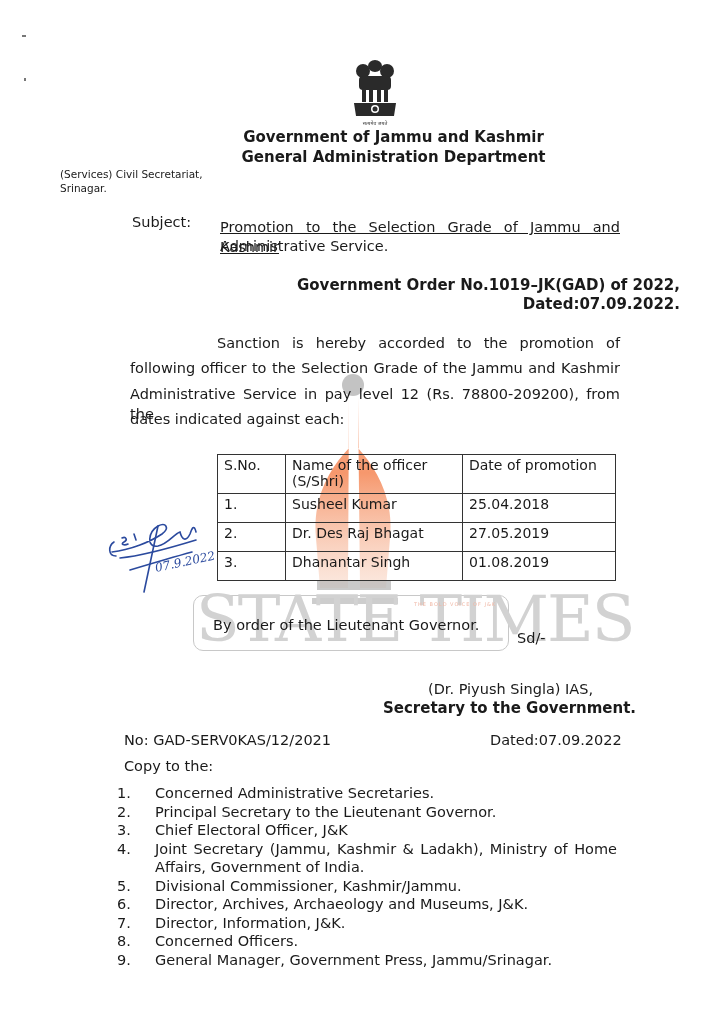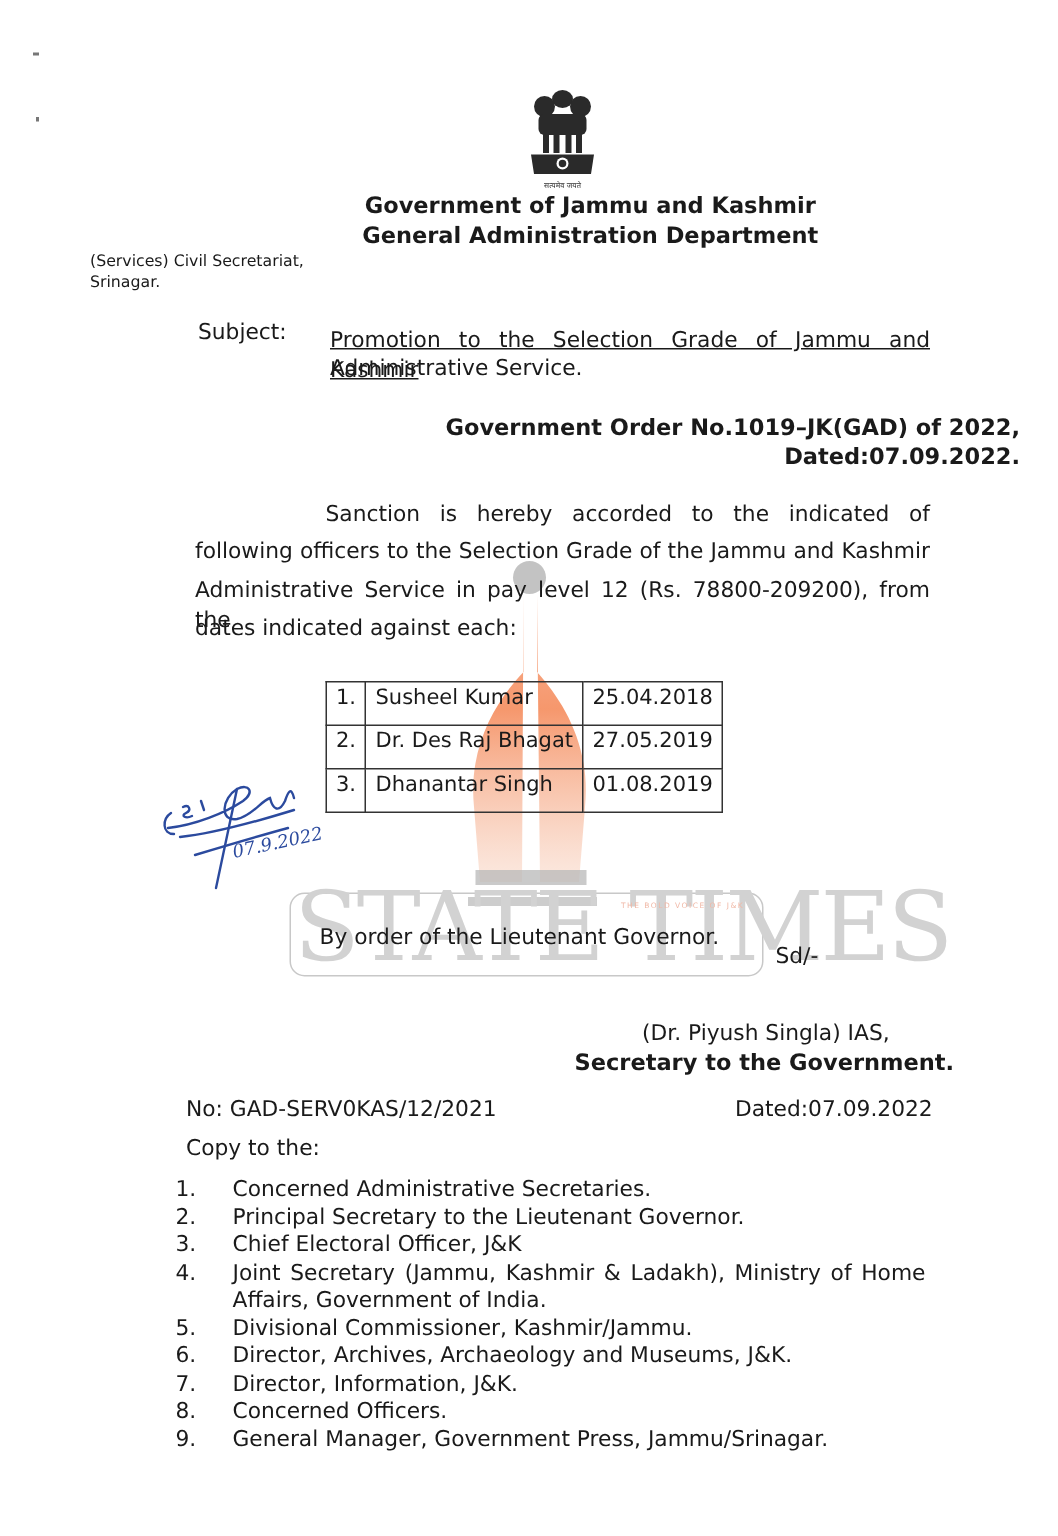--- a/index.html
+++ b/index.html
@@ -106,27 +106,32 @@
 <div class="hdr-small" style="top:168px;">(Services) Civil Secretariat,</div>
 <div class="hdr-small" style="top:182px;">Srinagar.</div>
 
 <div class="txt" style="left:132px;top:212px;">Subject:</div>
 <div class="txt justify" style="left:220px;top:217px;width:400px;text-decoration:underline;">Promotion to the Selection Grade of Jammu and Kashmir</div>
 <div class="txt" style="left:220px;top:236px;">Administrative Service.</div>
 
 <div class="center-bold" style="top:276px;">Government Order No.1019–JK(GAD) of 2022,</div>
 <div class="center-bold" style="top:295px;">Dated:07.09.2022.</div>
 
-<div class="txt justify" style="left:217px;top:333px;width:403px;">Sanction is hereby accorded to the indicated of</div>
-<div class="txt justify" style="left:130px;top:358px;width:490px;">following officers to the Selection Grade of the Jammu and Kashmir</div>
+<div class="txt justify" style="left:217px;top:333px;width:403px;">Sanction is hereby accorded to the promotion of</div>
+<div class="txt justify" style="left:130px;top:358px;width:490px;">following officer to the Selection Grade of the Jammu and Kashmir</div>
 <div class="txt justify" style="left:130px;top:384px;width:490px;">Administrative Service in pay level 12 (Rs. 78800-209200), from the</div>
 <div class="txt" style="left:130px;top:409px;">dates indicated against each:</div>
 
 <table id="officers-table">
   <tbody>
+      <tr>
+    <th class="c1">S.No.</th>
+    <th class="c2">Name of the officer (S/Shri)</th>
+    <th class="c3">Date of promotion</th>
+  </tr>
   <tr>
     <td>1.</td>
     <td>Susheel Kumar</td>
     <td>25.04.2018</td>
   </tr>
   <tr>
     <td>2.</td>
     <td>Dr. Des Raj Bhagat</td>
     <td>27.05.2019</td>
   </tr>

